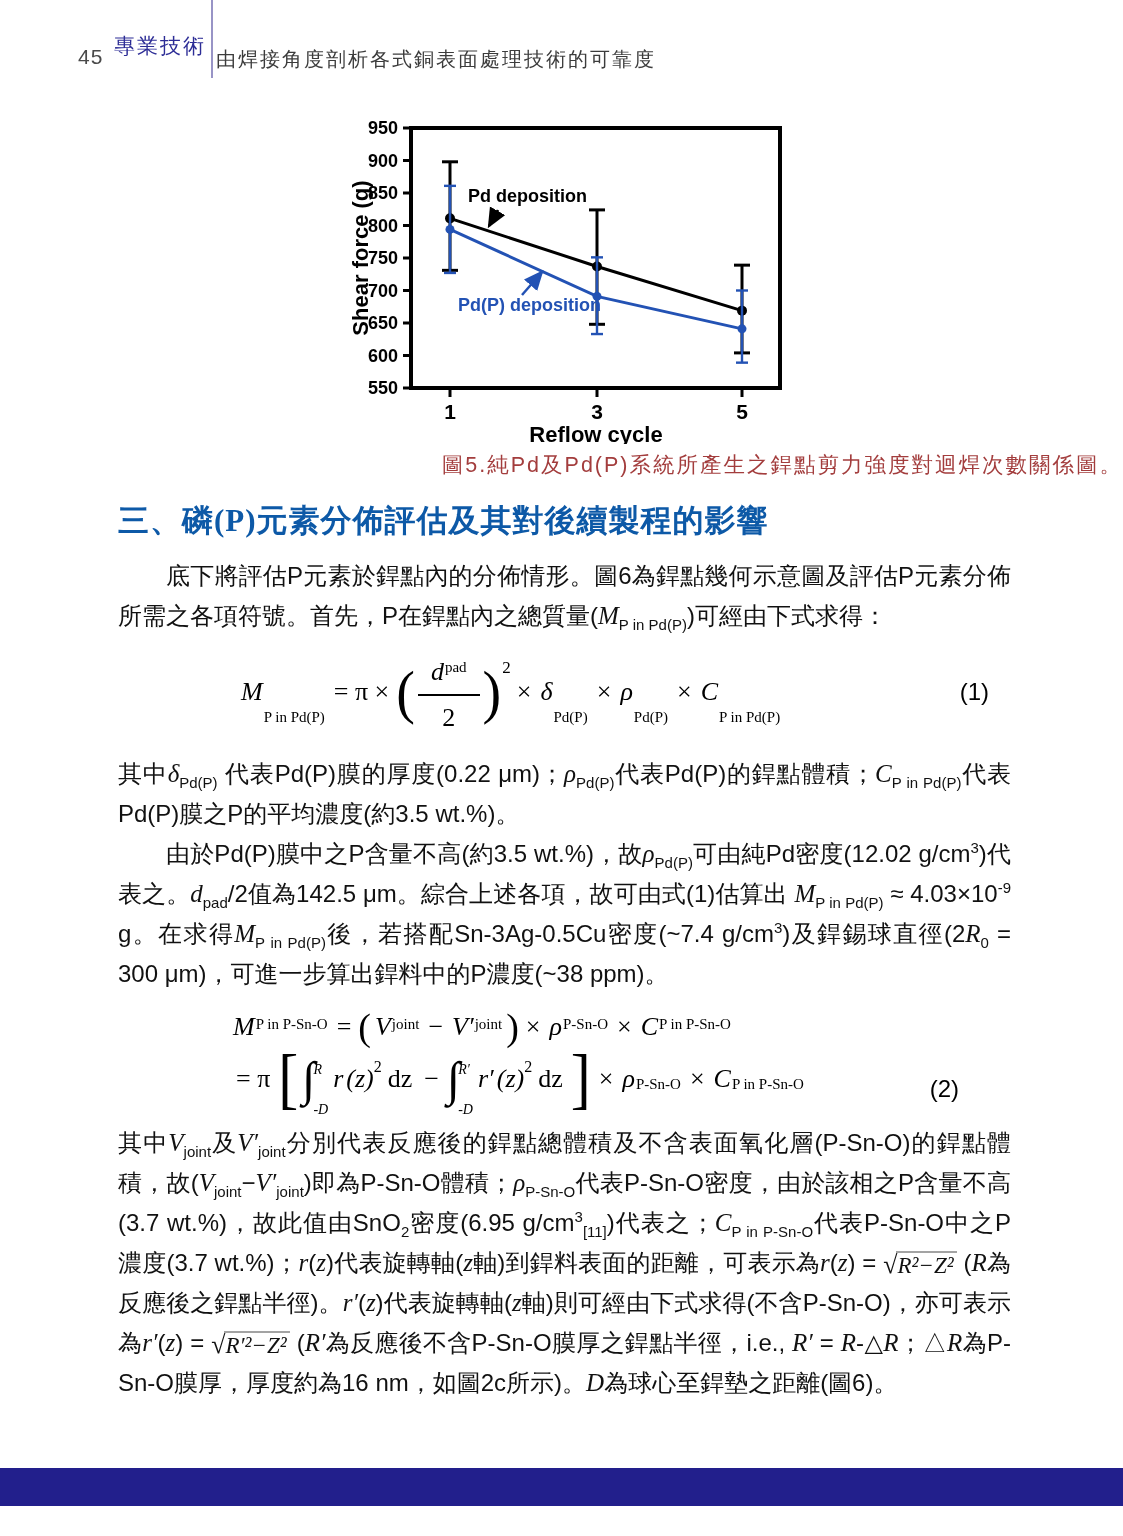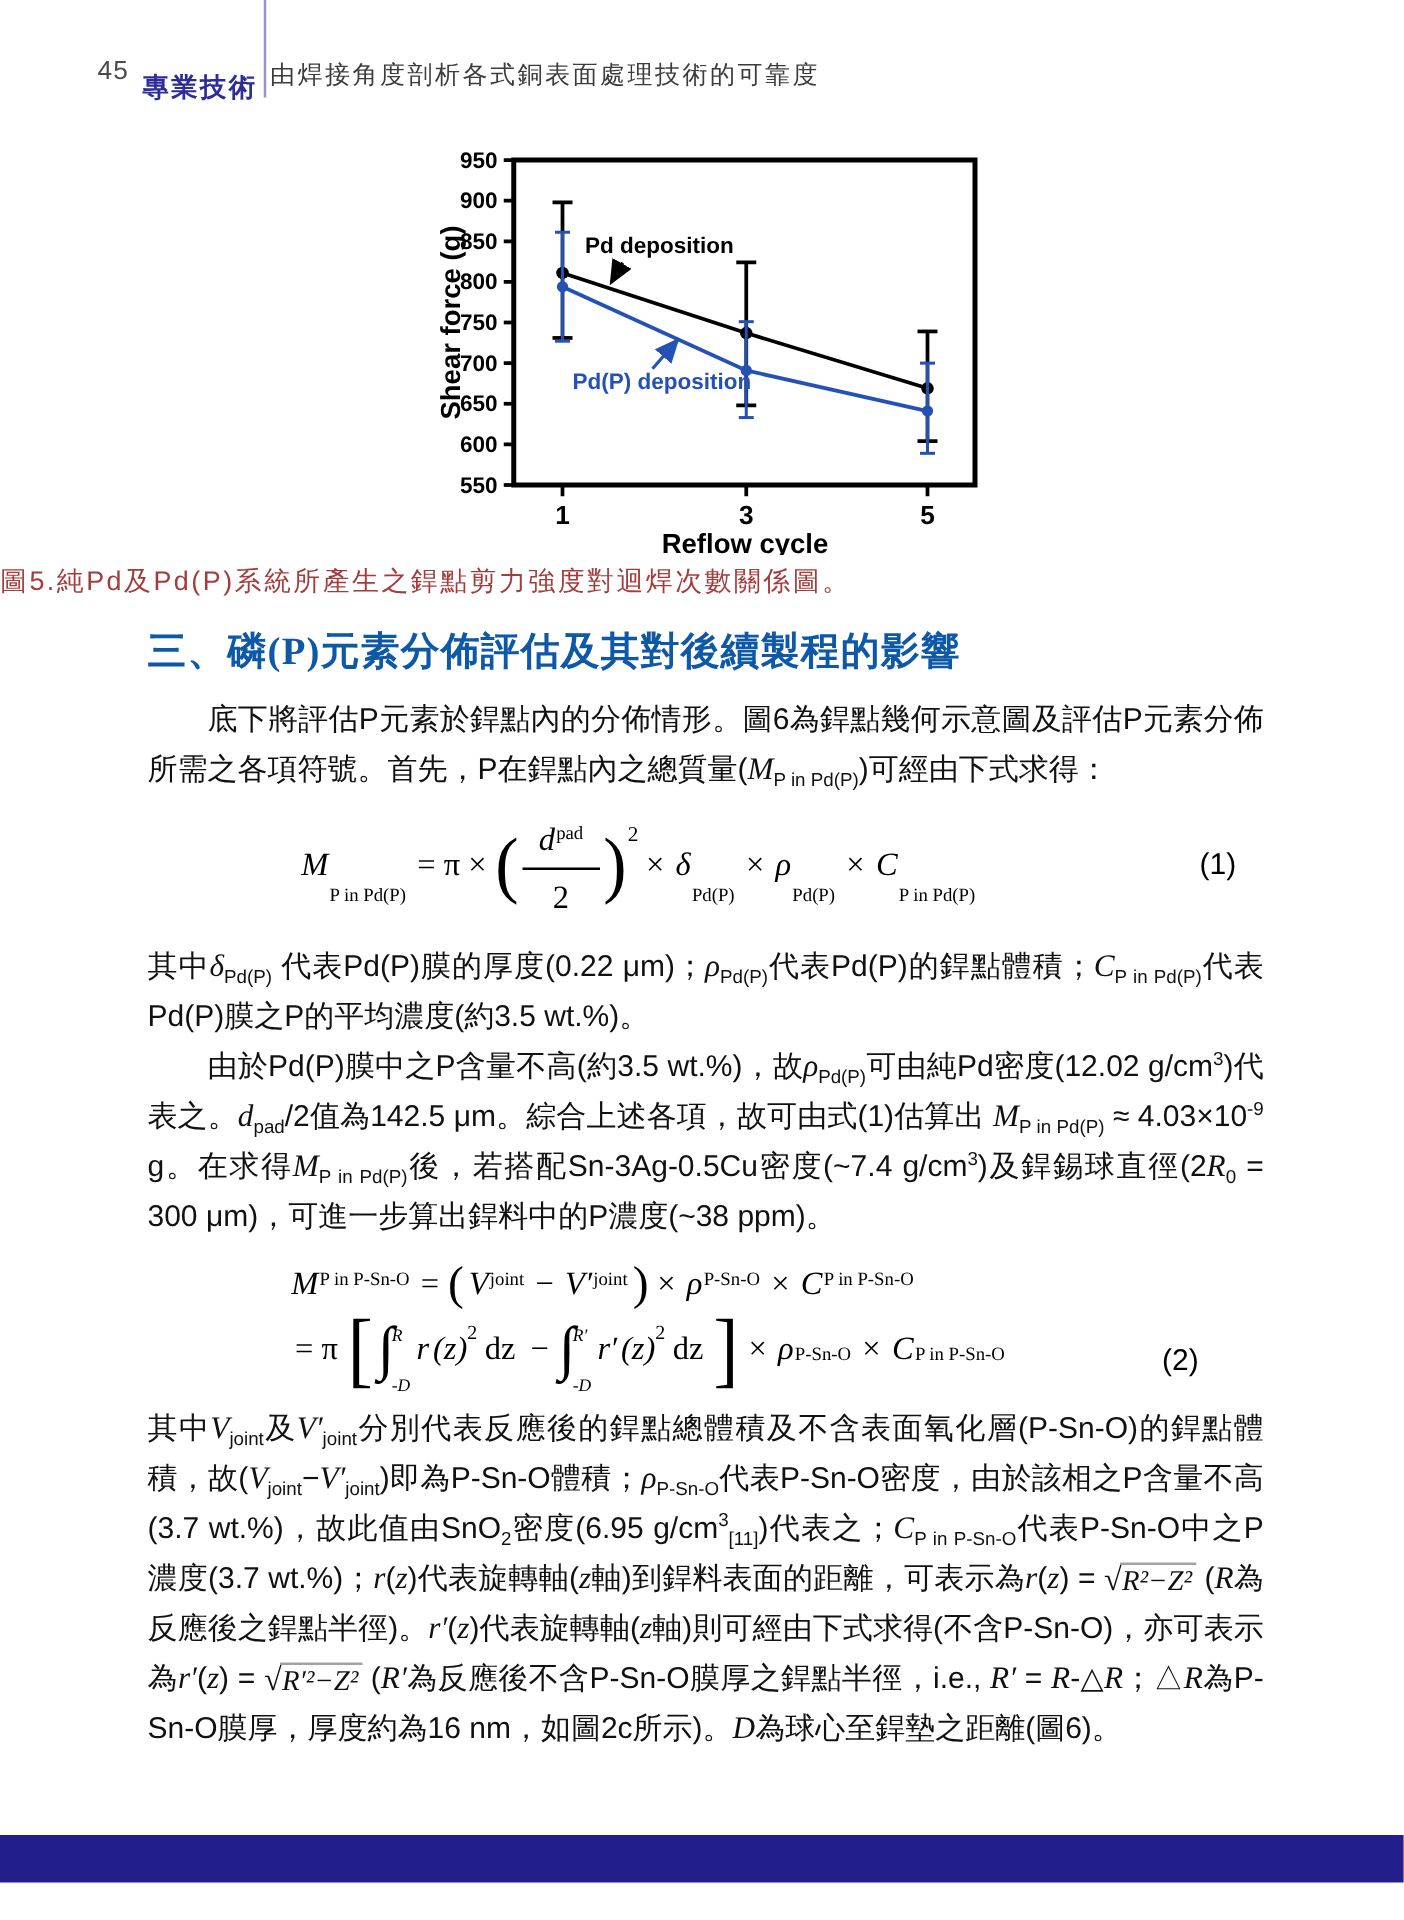--- a/index.html
+++ b/index.html
@@ -2,31 +2,31 @@
 <html><head>
 <meta charset="utf-8">
 <style>
   html,body{margin:0;padding:0;}
   body{
     width:1123px;height:1536px;position:relative;background:#ffffff;
     font-family:"Liberation Sans",sans-serif;color:#1a1a1a;overflow:hidden;
   }
   
   .hdr-num{position:absolute;left:78px;top:45px;font-size:21px;color:#4a4a4a;letter-spacing:1px;}
-  .hdr-sec{position:absolute;left:114px;top:56px;font-size:21px;font-weight:bold;color:#2d2d96;letter-spacing:2px;}
+  .hdr-sec{position:absolute;left:114px;top:32px;font-size:21px;font-weight:normal;color:#2d2d96;letter-spacing:2px;}
   .hdr-rule{position:absolute;left:211px;top:0;width:2px;height:78px;background:#9894c6;}
   .hdr-title{position:absolute;left:216px;top:46px;font-size:20px;color:#3c3c3c;letter-spacing:2px;}
   
   .chart-wrap{position:absolute;left:352px;top:112px;width:470px;height:332px;}
   .ticklbl{font:bold 18px "Liberation Sans",sans-serif;fill:#000;}
   .xt{font-size:21px;}
   .axlbl{font:bold 22px "Liberation Sans",sans-serif;fill:#000;}
   .annlbl{font:bold 18px "Liberation Sans",sans-serif;}
   
-  .fig-caption{position:absolute;left:0;top:450px;width:1123px;text-align:left;
+  .fig-caption{position:absolute;left:0;top:450px;width:1123px;text-align:right;
     font-size:21.5px;letter-spacing:2px;color:#a33d3d;}
   .sec-heading{position:absolute;left:118px;top:500px;width:900px;
     font-size:31px;font-weight:bold;color:#0d59a7;letter-spacing:1px;font-family:Liberation Serif, serif;}
   
   .bodycol{position:absolute;left:118px;top:556px;width:893px;font-size:24px;line-height:40px;
     text-align:justify;color:#111;}
   .para{margin:0;}
   .para.indent{text-indent:2em;}
   .run-i{font-family:"Liberation Serif",serif;font-style:italic;font-size:25px;}
   .run-sub{font-size:15px;vertical-align:sub;line-height:0;}

